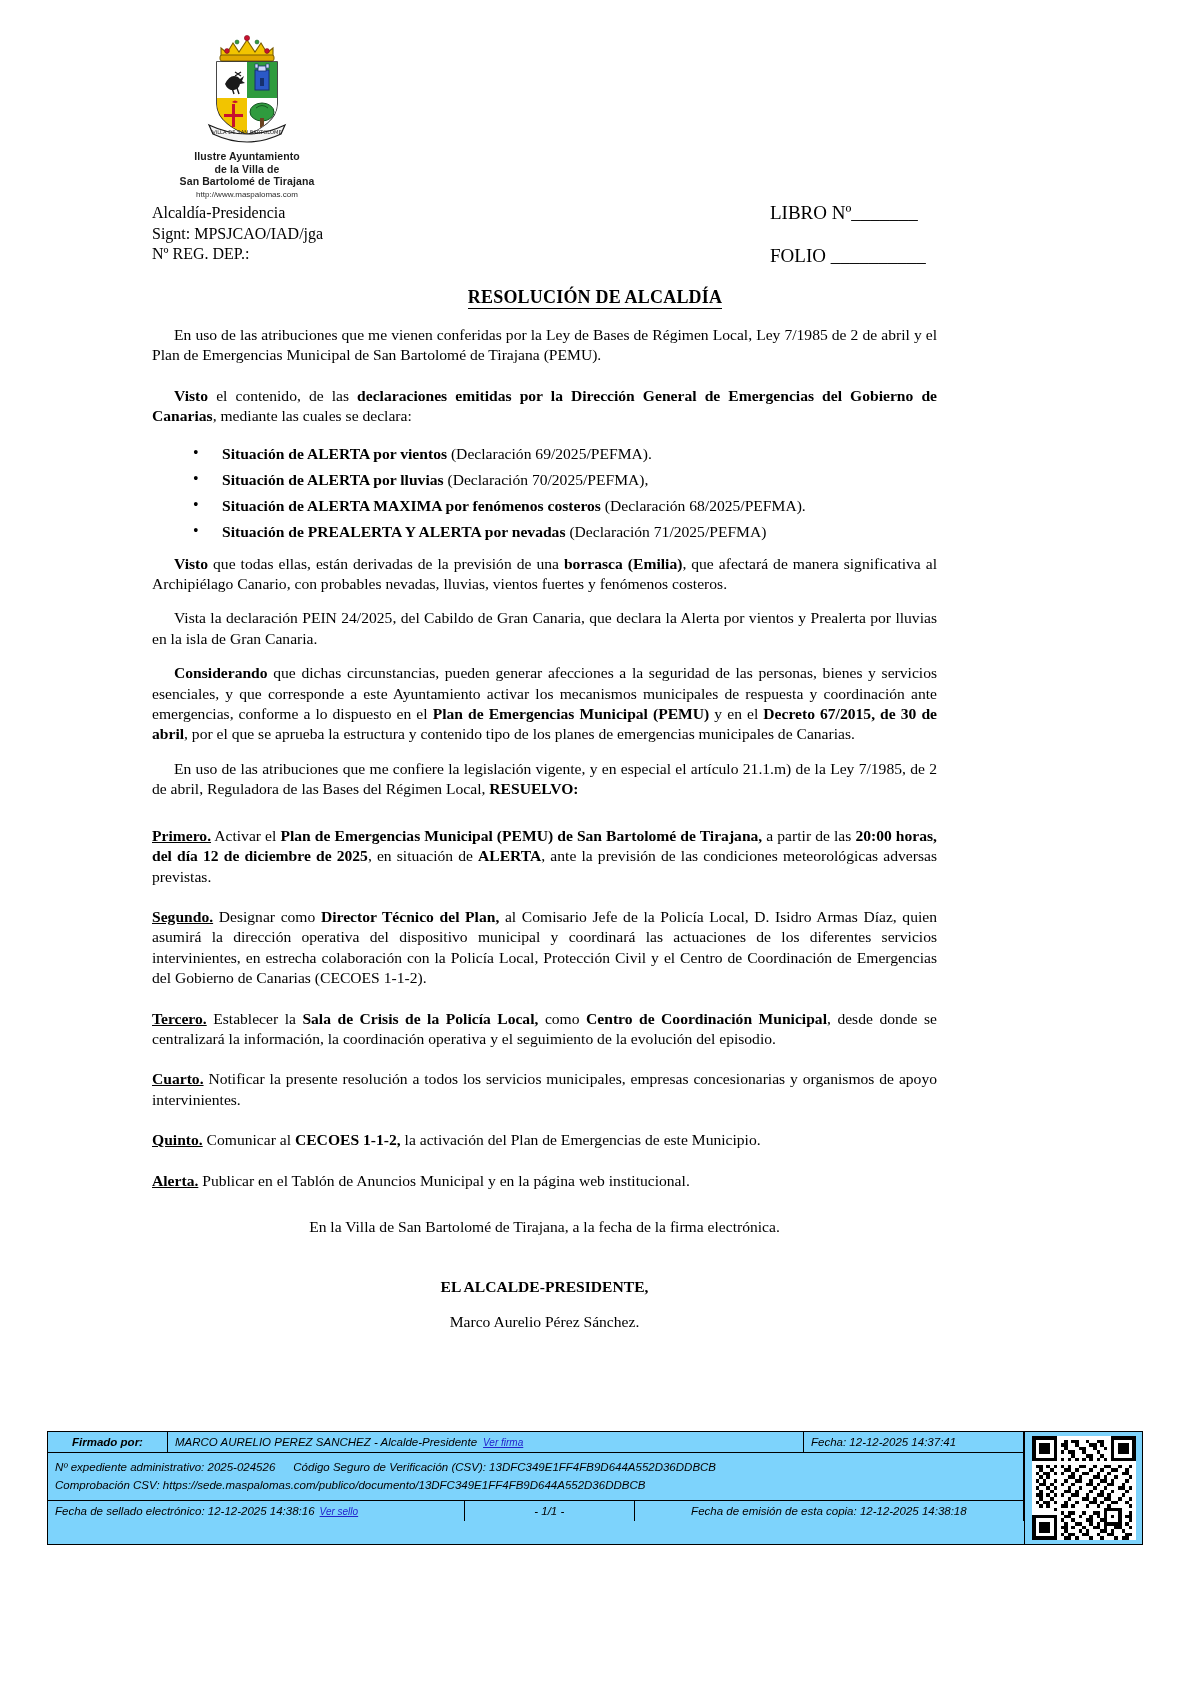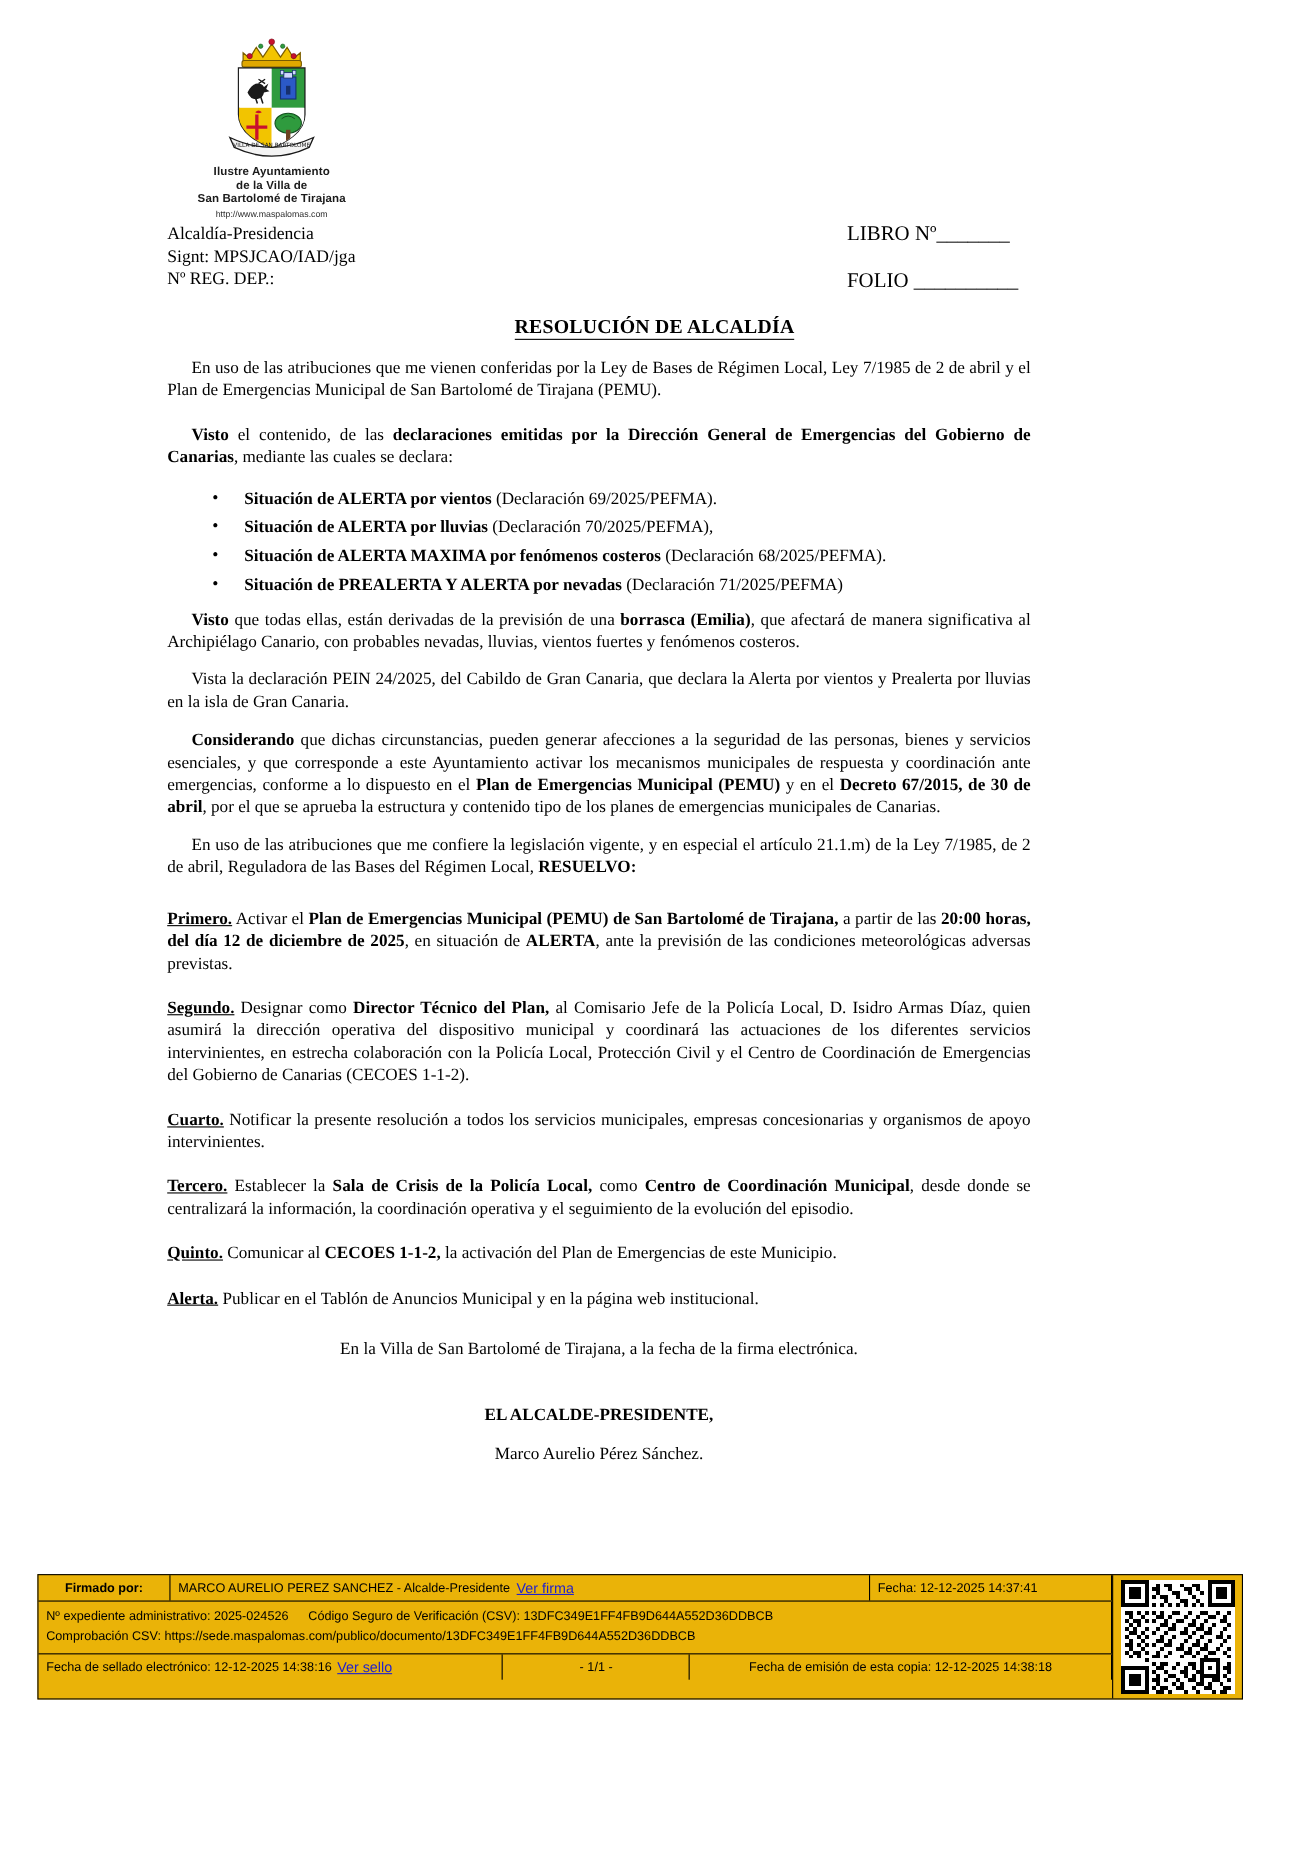--- a/index.html
+++ b/index.html
@@ -145,29 +145,30 @@
   }
   .sign-name {
     text-align: center;
     font-size: 15.6px;
     margin-top: 14px;
   }
 
   
   .footer {
     position: absolute;
-    left: 34px;
+    left: 47px;
     top: 1431px;
     width: 1096px;
     border: 1px solid #000;
     box-sizing: border-box;
     font-family: "Liberation Sans", "DejaVu Sans", sans-serif;
     font-size: 11.5px;
     color: #000;
-    background: #eab308;
+    background: #7dd3fc;
+    font-style: italic;
   }
   .f-row {
     display: flex;
     border-bottom: 1px solid #000;
     box-sizing: border-box;
   }
   .f-row:last-child { border-bottom: none; }
 
   .f-cell {
     padding: 4px 7px;
@@ -188,21 +189,21 @@
     gap: 6px;
   }
   .c-date {
     width: 220px;
     flex: none;
     border-right: 1px solid #000;
     justify-content: flex-start;
   }
   .link {
     color: #2222cc;
-    font-size: 13px;
+    font-size: 10px;
     text-decoration: underline;
     cursor: pointer;
   }
   .f-mid {
     flex: 1 1 auto;
     display: block;
     padding: 5px 7px 6px 7px;
     border-right: 1px solid #000;
     box-sizing: border-box;
     text-align: left;
@@ -375,25 +376,25 @@
 
     <p class="gap-lg">
       <span class="u">Primero.</span><span><span> Activar el </span><b>Plan de Emergencias Municipal (PEMU) de San Bartolomé de Tirajana,</b><span> a partir de las </span><b>20:00 horas, del día 12 de diciembre de 2025</b><span>, en situación de </span><b>ALERTA</b><span>, ante la previsión de las condiciones meteorológicas adversas previstas.</span></span>
     </p>
 
     <p class="gap-md">
       <span class="u">Segundo.</span><span><span> Designar como </span><b>Director Técnico del Plan,</b><span> al Comisario Jefe de la Policía Local, D. Isidro Armas Díaz, quien asumirá la dirección operativa del dispositivo municipal y coordinará las actuaciones de los diferentes servicios intervinientes, en estrecha colaboración con la Policía Local, Protección Civil y el Centro de Coordinación de Emergencias del Gobierno de Canarias (CECOES 1-1-2).</span></span>
     </p>
 
     <p class="gap-md">
+      <span class="u">Tercero.</span><span><span> Establecer la </span><b>Sala de Crisis de la Policía Local,</b><span> como </span><b>Centro de Coordinación Municipal</b><span>, desde donde se centralizará la información, la coordinación operativa y el seguimiento de la evolución del episodio.</span></span>
+    </p>
+
+    <p class="gap-md">
       <span class="u">Cuarto.</span><span><span> Notificar la presente resolución a todos los servicios municipales, empresas concesionarias y organismos de apoyo intervinientes.</span></span>
-    </p>
-
-    <p class="gap-md">
-      <span class="u">Tercero.</span><span><span> Establecer la </span><b>Sala de Crisis de la Policía Local,</b><span> como </span><b>Centro de Coordinación Municipal</b><span>, desde donde se centralizará la información, la coordinación operativa y el seguimiento de la evolución del episodio.</span></span>
     </p>
 
     <p class="gap-md">
       <span class="u">Quinto.</span><span><span> Comunicar al </span><b>CECOES 1-1-2,</b><span> la activación del Plan de Emergencias de este Municipio.</span></span>
     </p>
 
     <p class="gap-md">
       <span class="u">Alerta.</span><span><span> Publicar en el Tablón de Anuncios Municipal y en la página web institucional.</span></span>
     </p>
 

